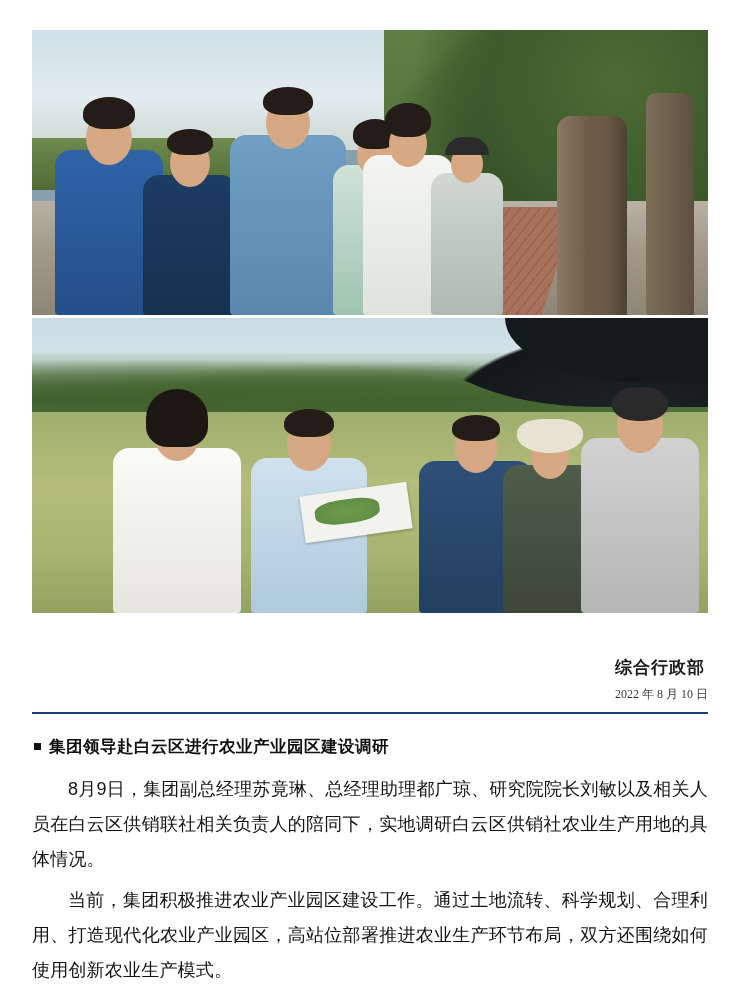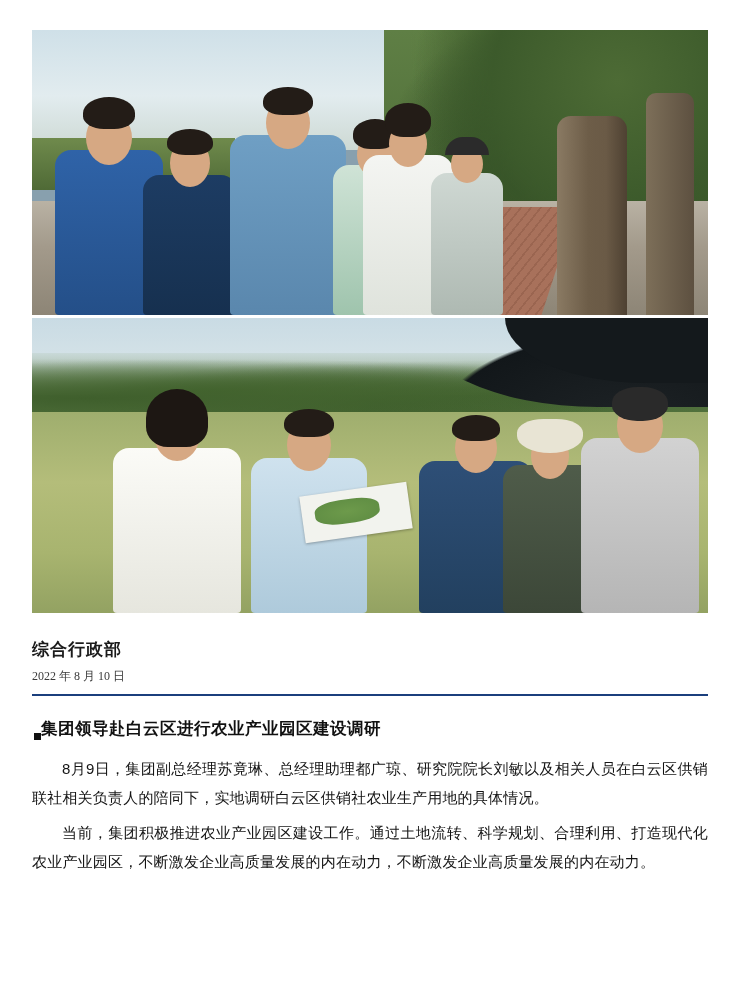--- a/index.html
+++ b/index.html
@@ -125,24 +125,24 @@
     box-shadow: 0 1px 3px rgba(0,0,0,.3);
   }
   .p2-paper::after {
     content:""; position:absolute; left:12%; top:20%; width:60%; height:50%;
     background: radial-gradient(ellipse,#6d9a4b,#5d8b42);
     border-radius: 40%;
   }
 
   
   .meta-row {
-    margin-top: 26px;
+    margin-top: 44px;
     display: flex;
     align-items: flex-end;
-    justify-content: flex-start;
+    justify-content: flex-end;
     padding-bottom: 8px;
   }
   .dept-block { line-height: 1.35; }
   .dept-name {
     font-family: "Liberation Serif", serif;
     font-size: 17px;
     font-weight: bold;
     color: #1b1b1b;
     letter-spacing: 1px;
   }
@@ -166,34 +166,35 @@
     height: 1.5px;
     background: #1b3f7d;
     width: 100%;
     margin-top: 2px;
   }
 
   
   .article { margin-top: 22px; }
   .headline {
     display: flex;
-    align-items: flex-end;
+    align-items: center;
+    gap: 8px;
     font-size: 16.5px;
     font-weight: bold;
     color: #111111;
     letter-spacing: .5px;
   }
   .bullet-sq {
     width: 7px; height: 7px; background: #111; display: inline-block;
     margin-left: 2px;
   }
   .body-copy { margin-top: 14px; }
   .body-copy p {
     margin: 0 0 6px 0;
-    font-size: 15px;
+    font-size: 18px;
     line-height: 1.95;
     text-indent: 2em;
     text-align: justify;
     color: #141414;
     letter-spacing: .2px;
   }
 </style>
 </head>
 <body>
 
@@ -286,17 +287,17 @@
   </div>
   <div class="rule"></div>
 
   <div class="article">
     <div class="headline">
       <span class="bullet-sq"></span>
       <span>集团领导赴白云区进行农业产业园区建设调研</span>
     </div>
     <div class="body-copy">
       <p>8月9日，集团副总经理苏竟琳、总经理助理都广琼、研究院院长刘敏以及相关人员在白云区供销联社相关负责人的陪同下，实地调研白云区供销社农业生产用地的具体情况。</p>
-      <p>当前，集团积极推进农业产业园区建设工作。通过土地流转、科学规划、合理利用、打造现代化农业产业园区，不断激发企业高质量发展的内在动力，不断激发企业高质量发展的内在动力。</p>
+      <p>当前，集团积极推进农业产业园区建设工作。通过土地流转、科学规划、合理利用、打造现代化农业产业园区，高站位部署推进农业生产环节布局，双方还围绕如何使用创新农业生产模式。</p>
     </div>
   </div>
 
 </div>
 
 </body></html>

